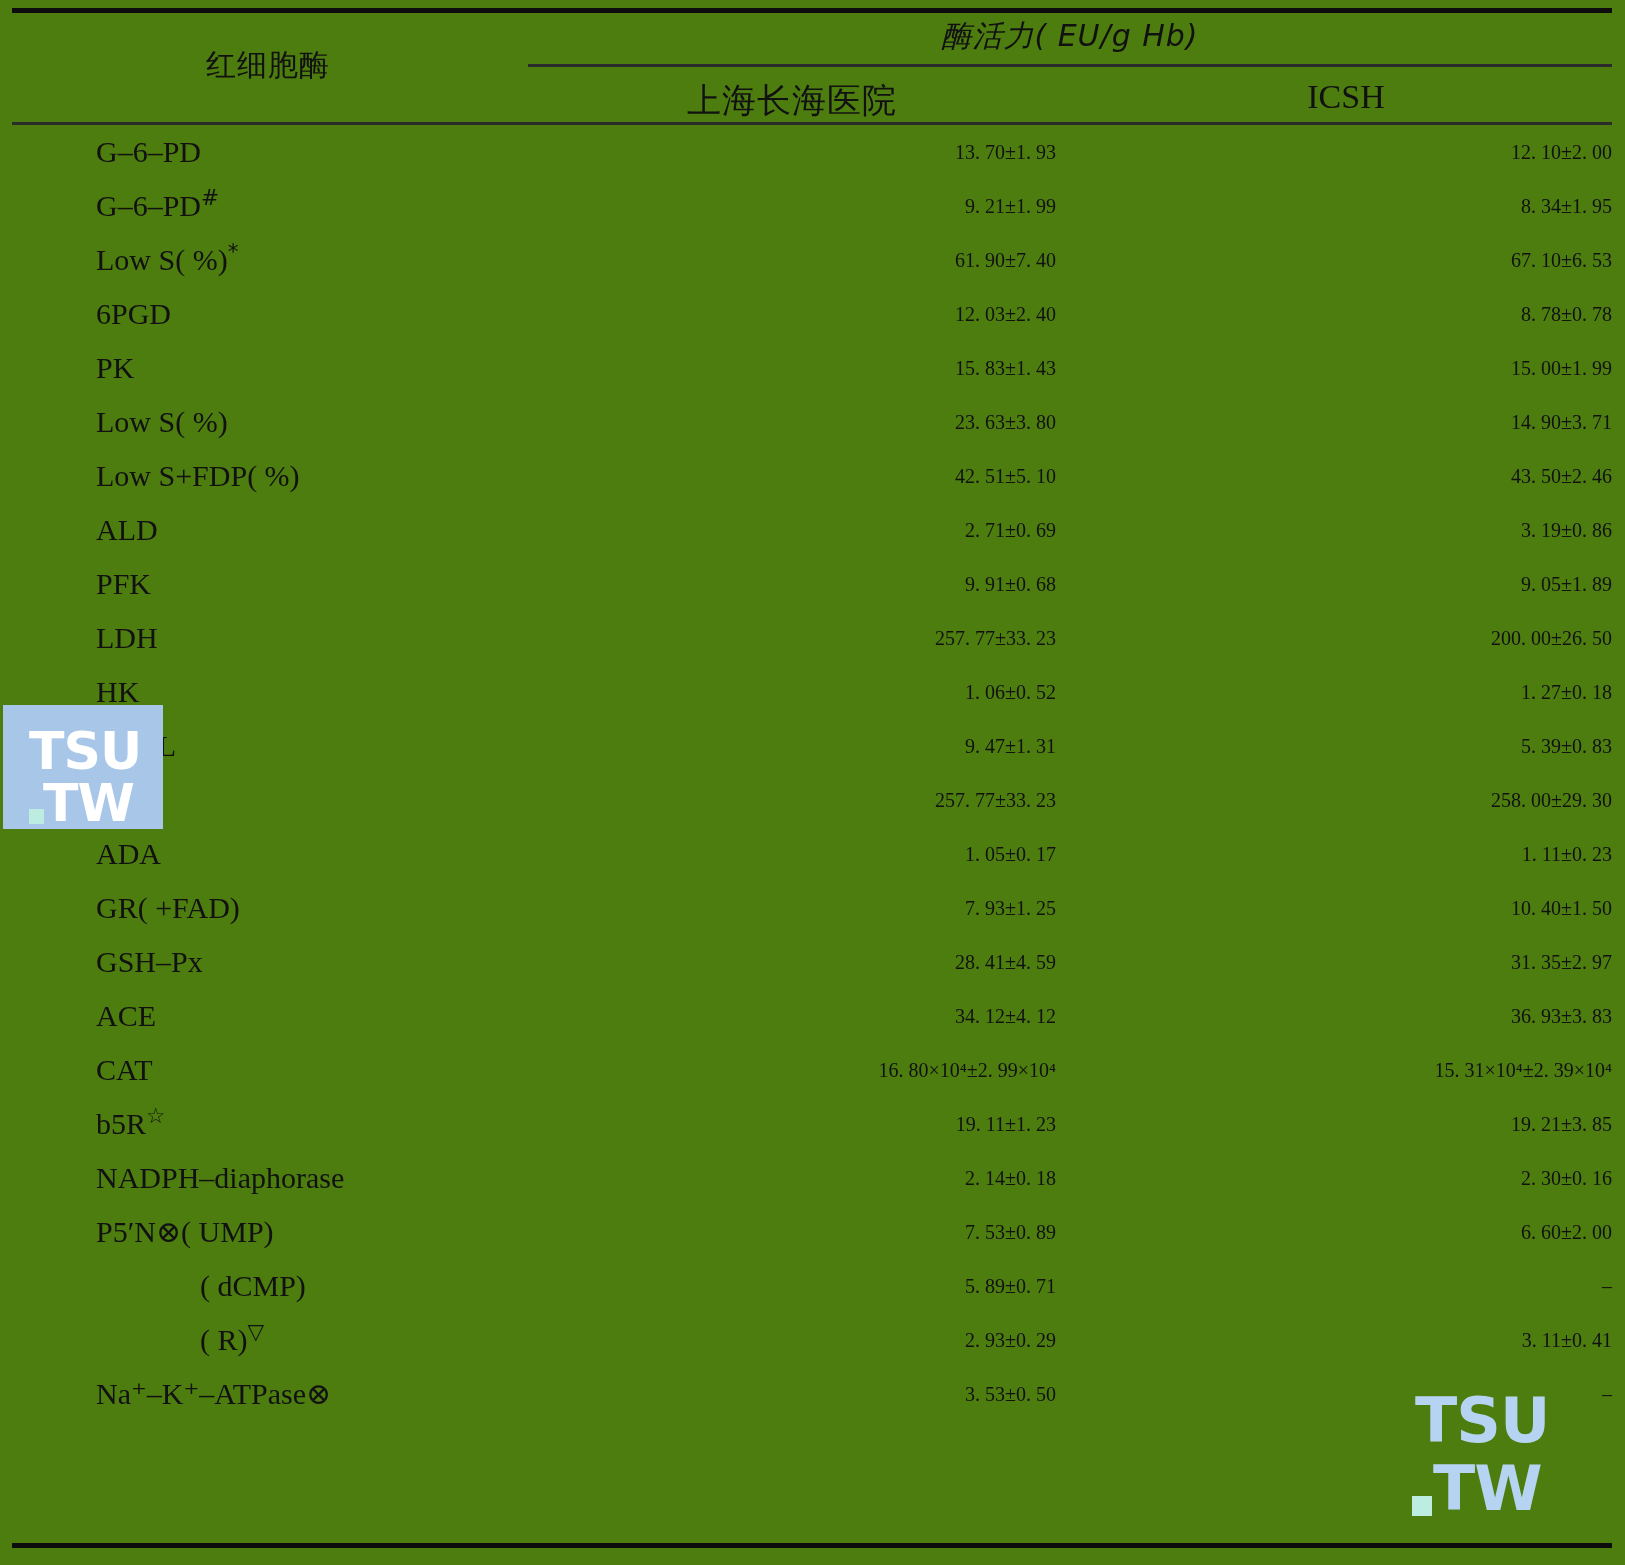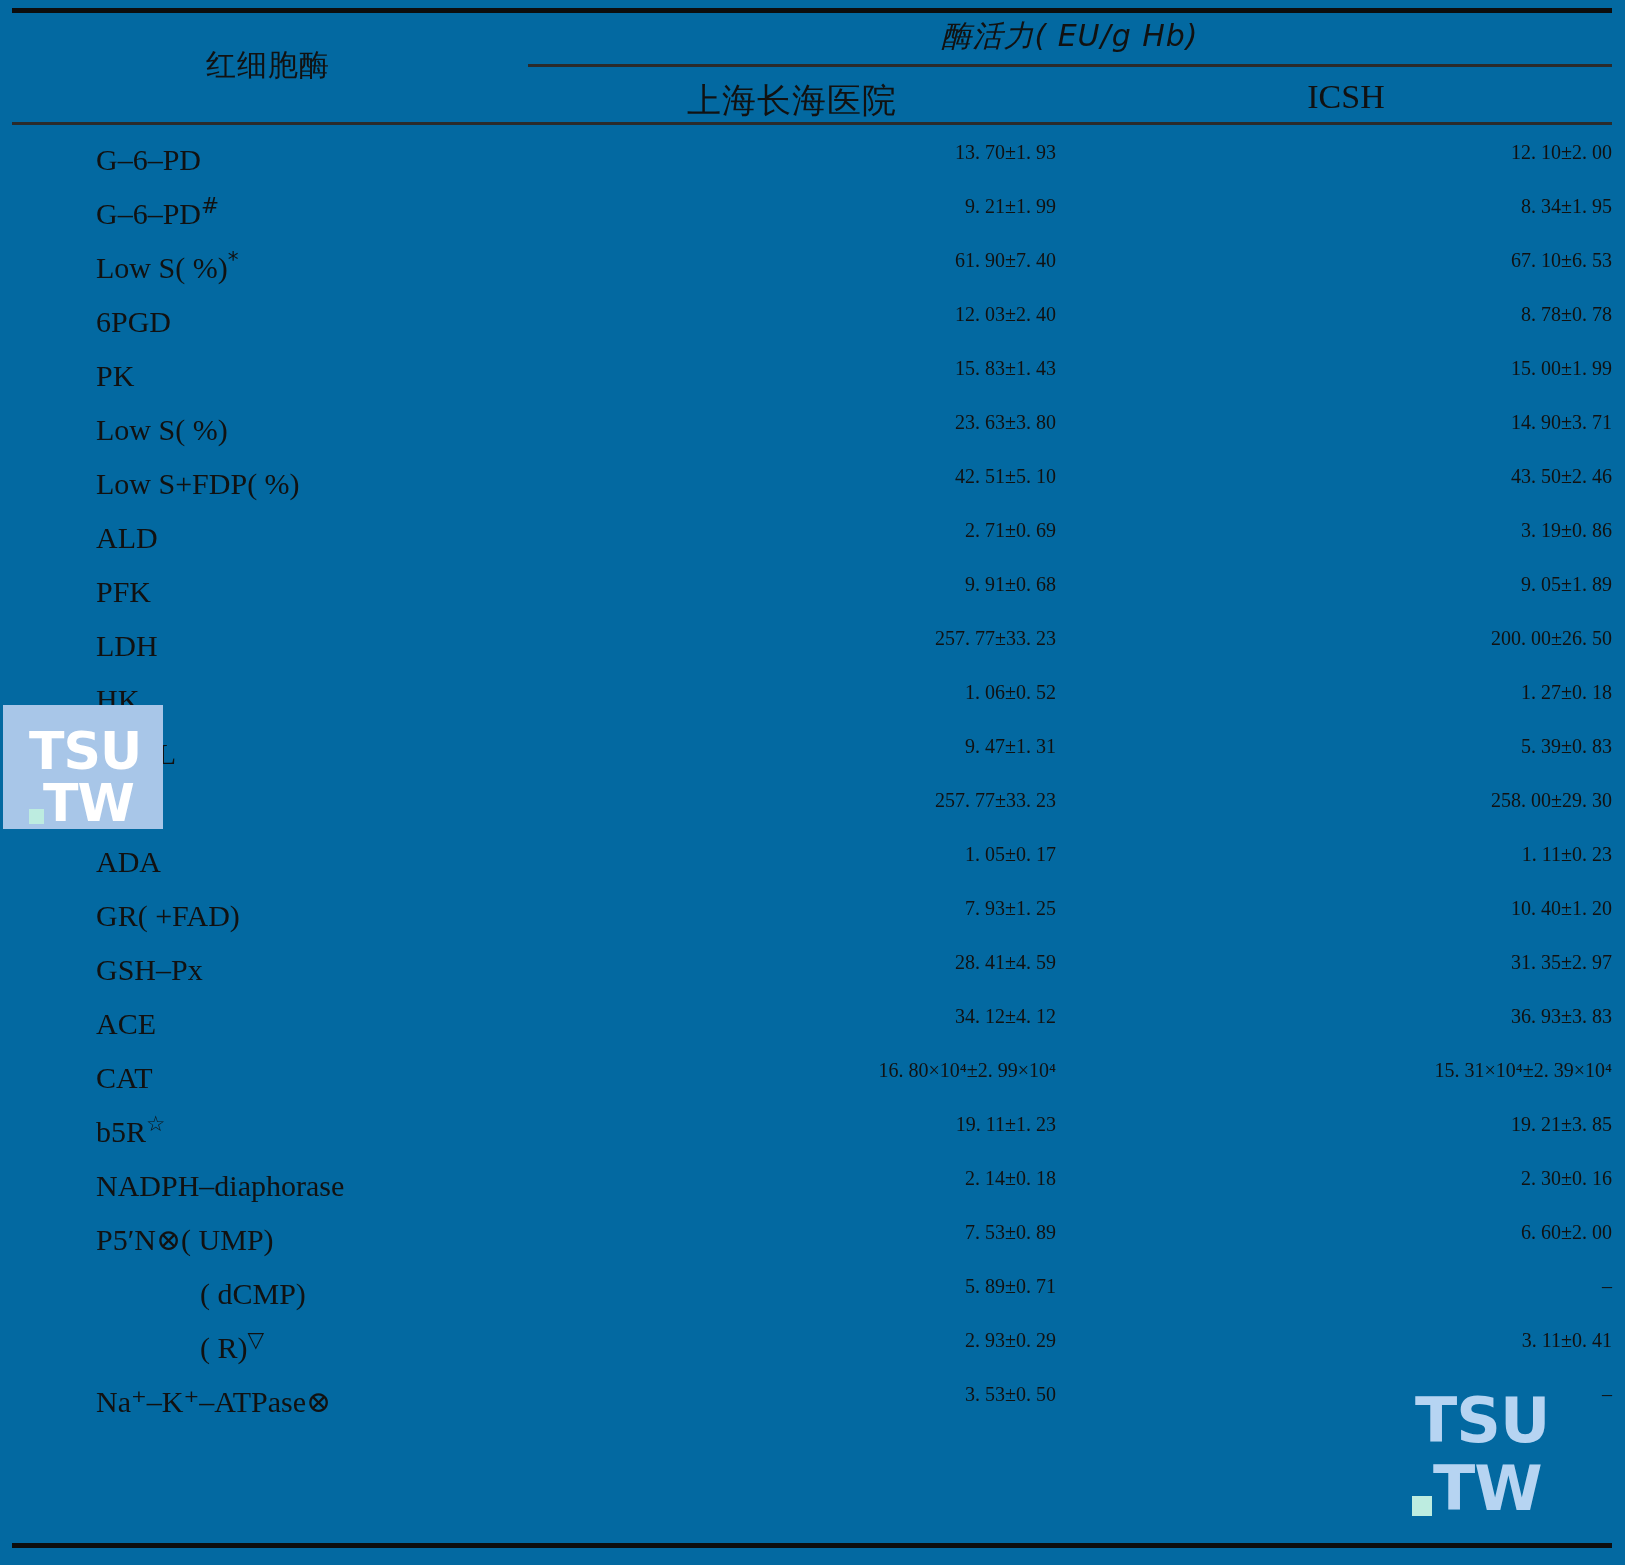--- a/index.html
+++ b/index.html
@@ -11,21 +11,21 @@
   body {
     font-family: "Liberation Serif", "DejaVu Serif", serif;
     color: #111111;
     -webkit-font-smoothing: antialiased;
   }
   #page {
     position: relative;
     width: 1625px;
     height: 1565px;
     overflow: hidden;
-    background: #0369a1;
+    background: #4d7c0f;
   }
 
   
   .rule {
     position: absolute;
     background: #0d0d0d;
   }
   .rule-top      { left: 12px;  right: 13px;  top: 8px;    height: 5px; }
   .rule-span     { left: 528px; right: 13px;  top: 64px;   height: 3px; background:#2b2b2b; }
   .rule-headfoot { left: 12px;  right: 13px;  top: 122px;  height: 3px; background:#2b2b2b; }
@@ -71,21 +71,21 @@
     top: 125px;
     width: 1625px;
   }
   .row {
     position: relative;
     height: 54px;
   }
   .cell-label {
     position: absolute;
     left: 96px;
-    top: 8px;
+    top: 0;
     height: 54px;
     line-height: 54px;
     font-size: 30px;
     white-space: nowrap;
   }
   .cell-label.indent { left: 200px; }
   .cell-val {
     position: absolute;
     top: 0;
     height: 54px;
@@ -249,21 +249,21 @@
         <div class="cell-val col2">258. 00±29. 30</div>
       </div>
       <div class="row">
         <div class="cell-label">ADA</div>
         <div class="cell-val col1">1. 05±0. 17</div>
         <div class="cell-val col2">1. 11±0. 23</div>
       </div>
       <div class="row">
         <div class="cell-label">GR( +FAD)</div>
         <div class="cell-val col1">7. 93±1. 25</div>
-        <div class="cell-val col2">10. 40±1. 20</div>
+        <div class="cell-val col2">10. 40±1. 50</div>
       </div>
       <div class="row">
         <div class="cell-label">GSH–Px</div>
         <div class="cell-val col1">28. 41±4. 59</div>
         <div class="cell-val col2">31. 35±2. 97</div>
       </div>
       <div class="row">
         <div class="cell-label">ACE</div>
         <div class="cell-val col1">34. 12±4. 12</div>
         <div class="cell-val col2">36. 93±3. 83</div>

